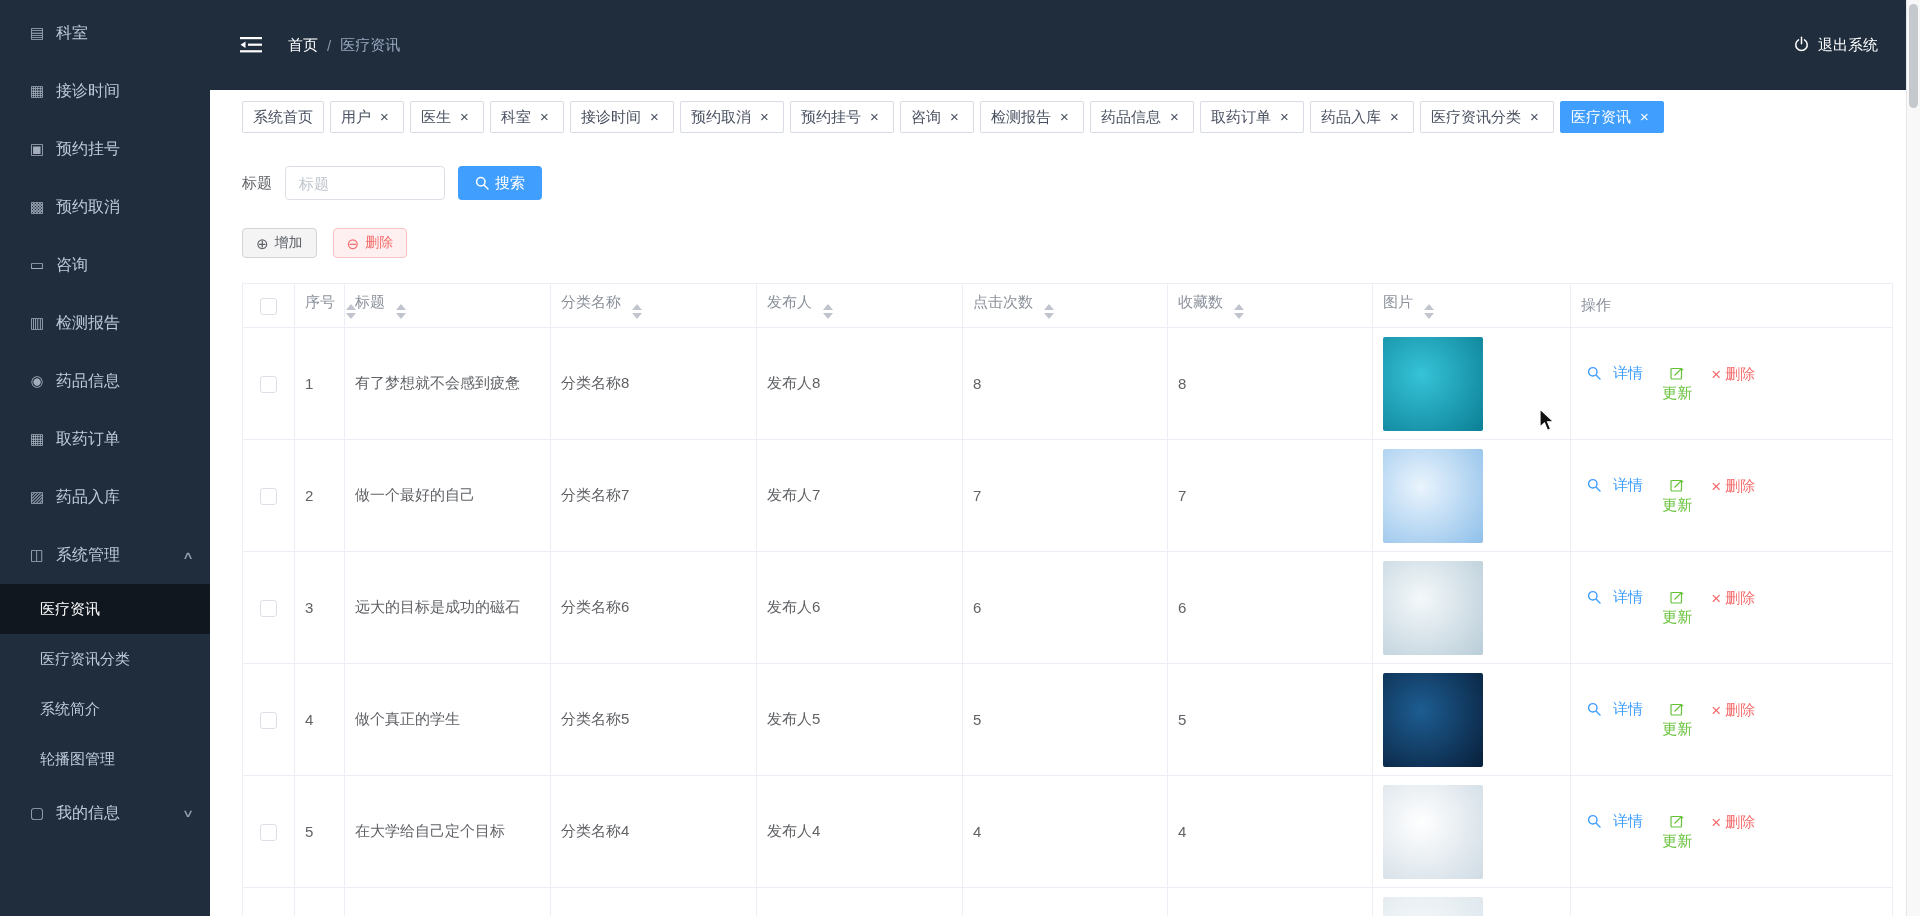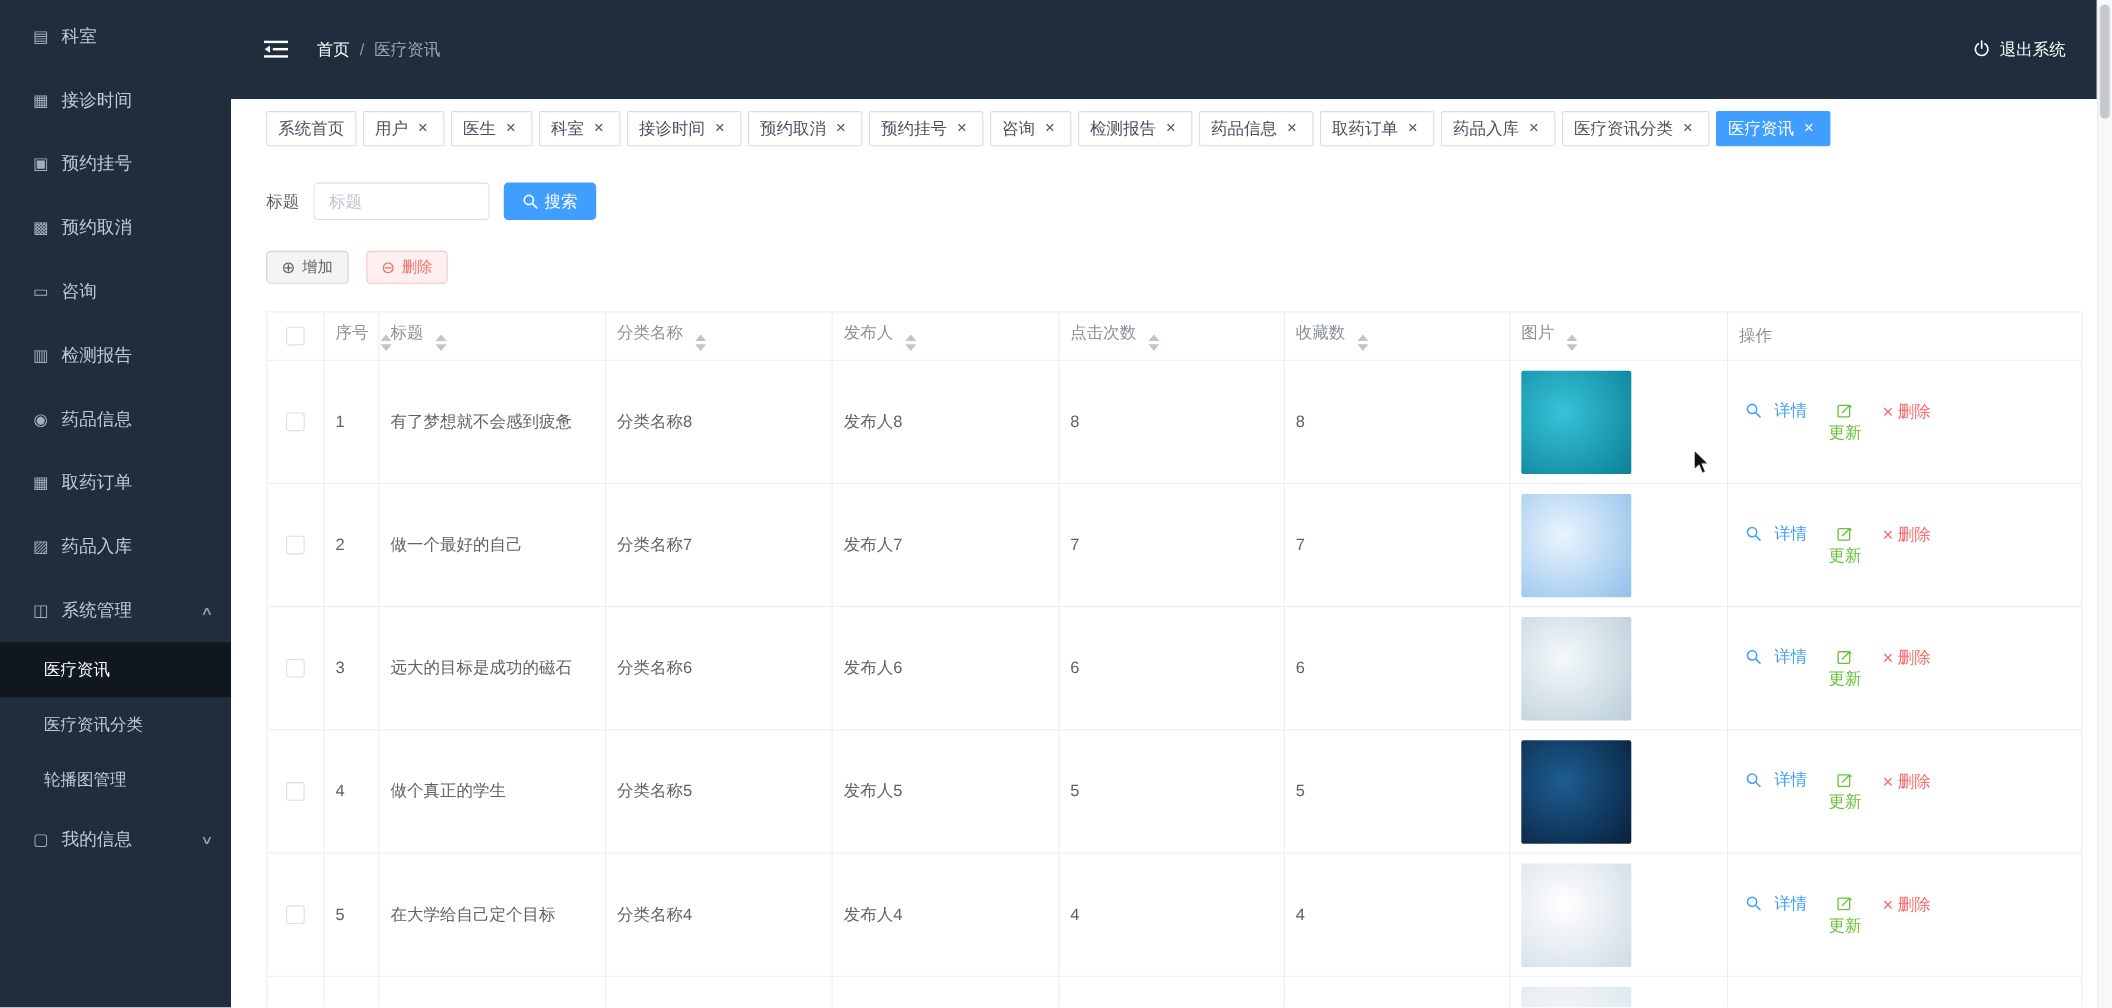--- a/index.html
+++ b/index.html
@@ -125,20 +125,23 @@
         <div class="sb-item">
     <span class="sb-icon">◫</span>
     <span class="sb-label">系统管理</span>
     <span class="sb-chevron">∧</span>
   </div>
         <div class="sb-item sb-subitem active">
     <span class="sb-sublabel">医疗资讯</span>
   </div>
         <div class="sb-item sb-subitem">
     <span class="sb-sublabel">医疗资讯分类</span>
+  </div>
+        <div class="sb-item sb-subitem">
+    <span class="sb-sublabel">系统简介</span>
   </div>
         <div class="sb-item sb-subitem">
     <span class="sb-sublabel">轮播图管理</span>
   </div>
         <div class="sb-item">
     <span class="sb-icon">▢</span>
     <span class="sb-label">我的信息</span>
     <span class="sb-chevron">∨</span>
   </div>
       </div>

